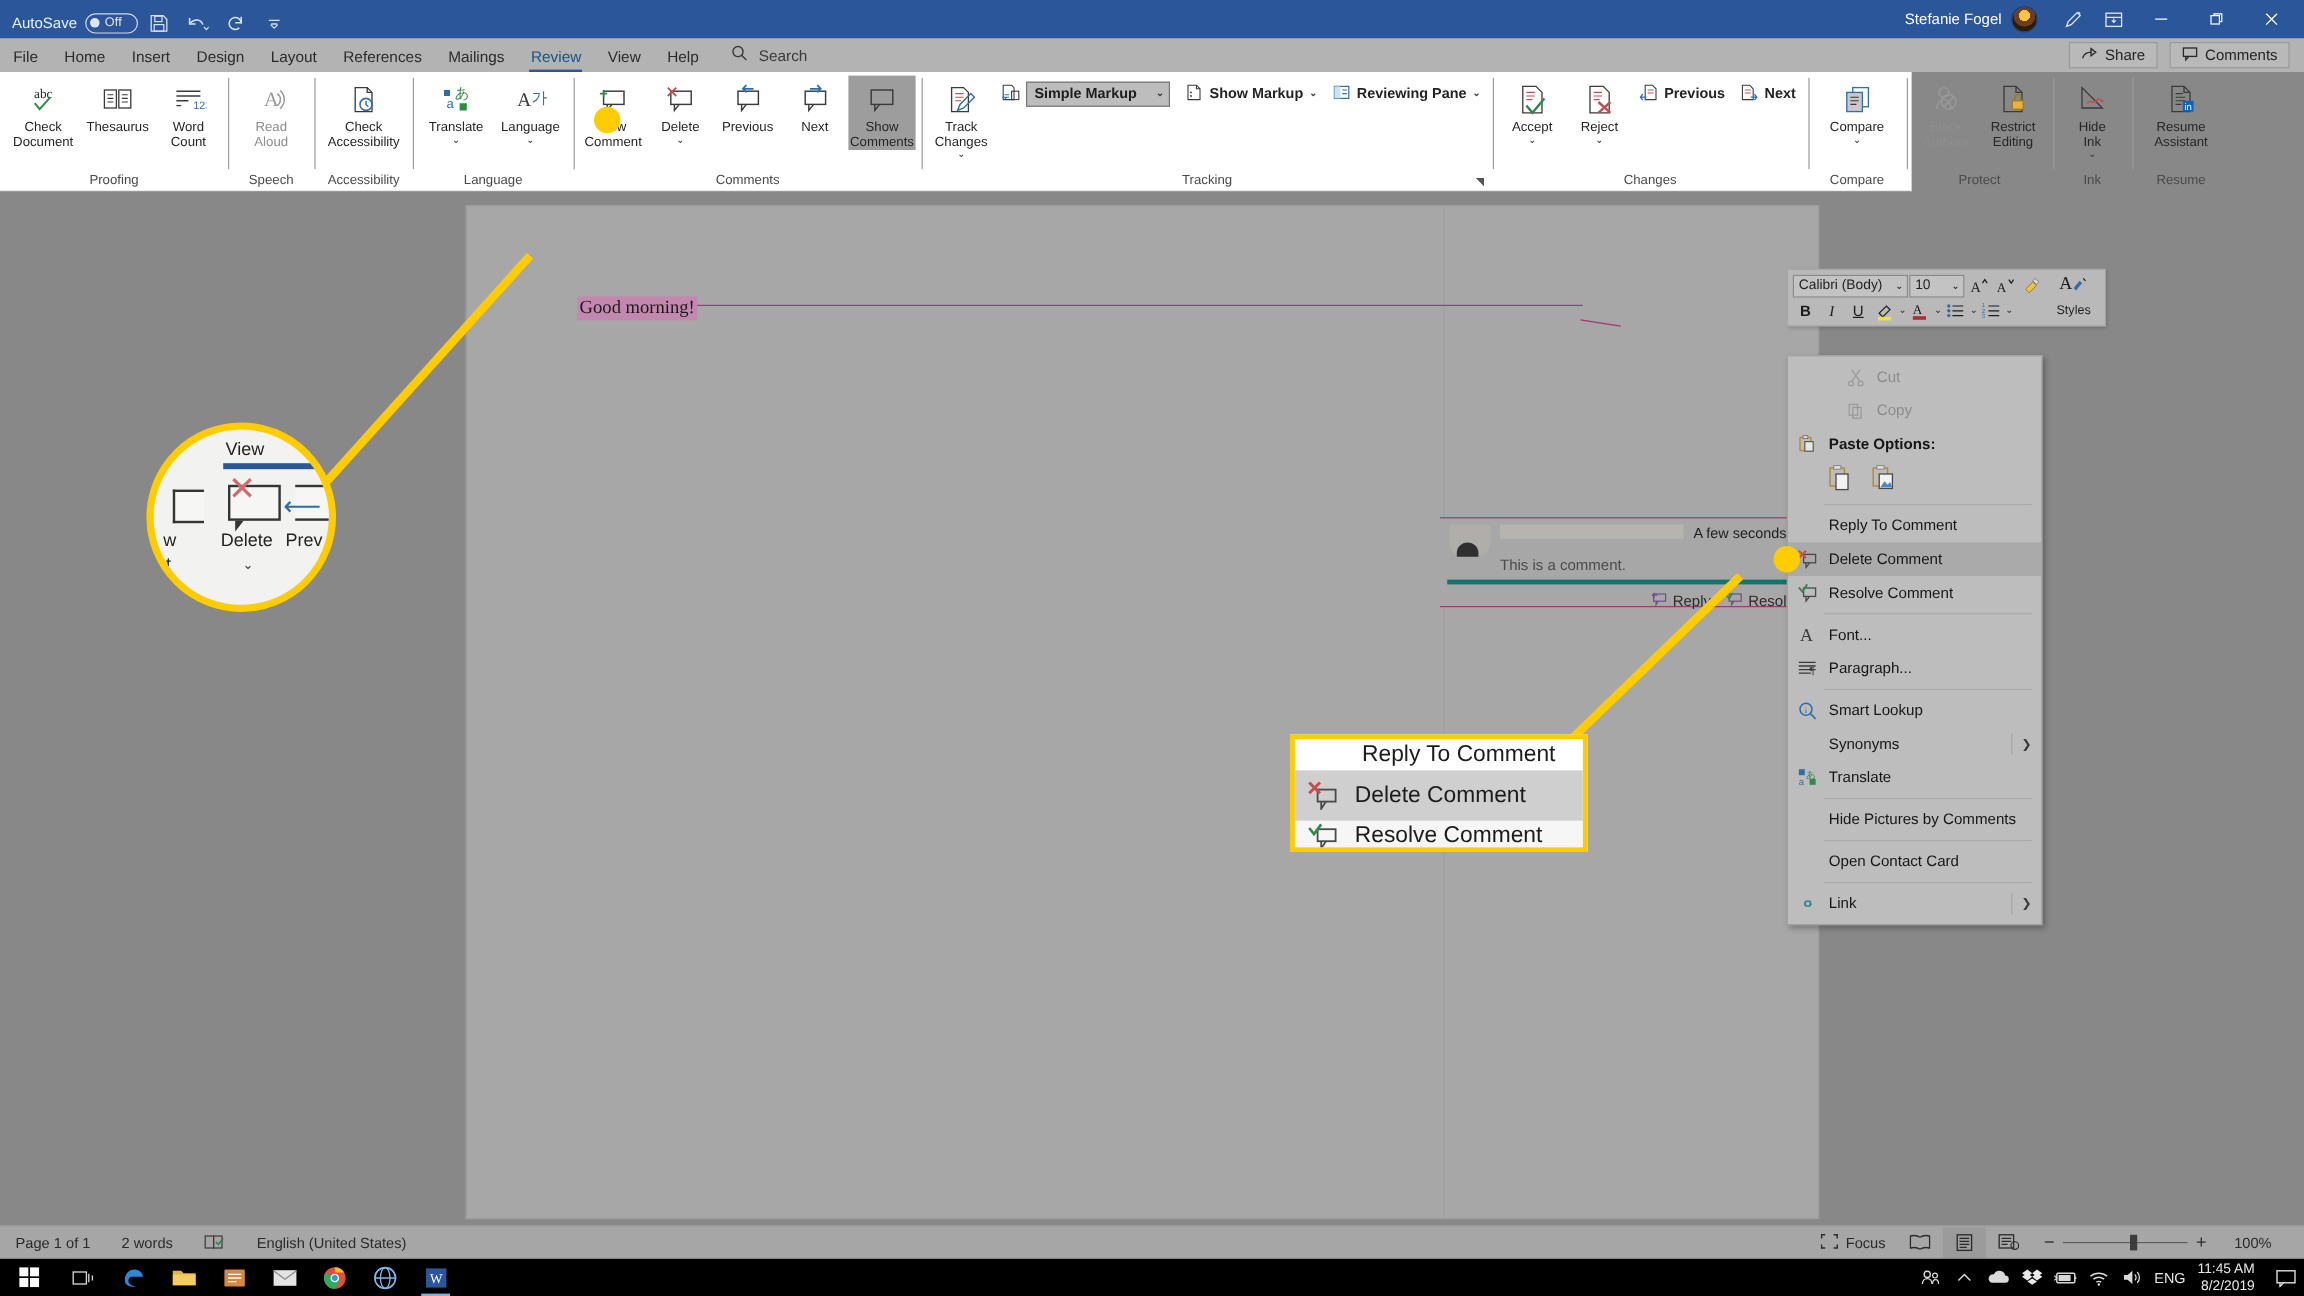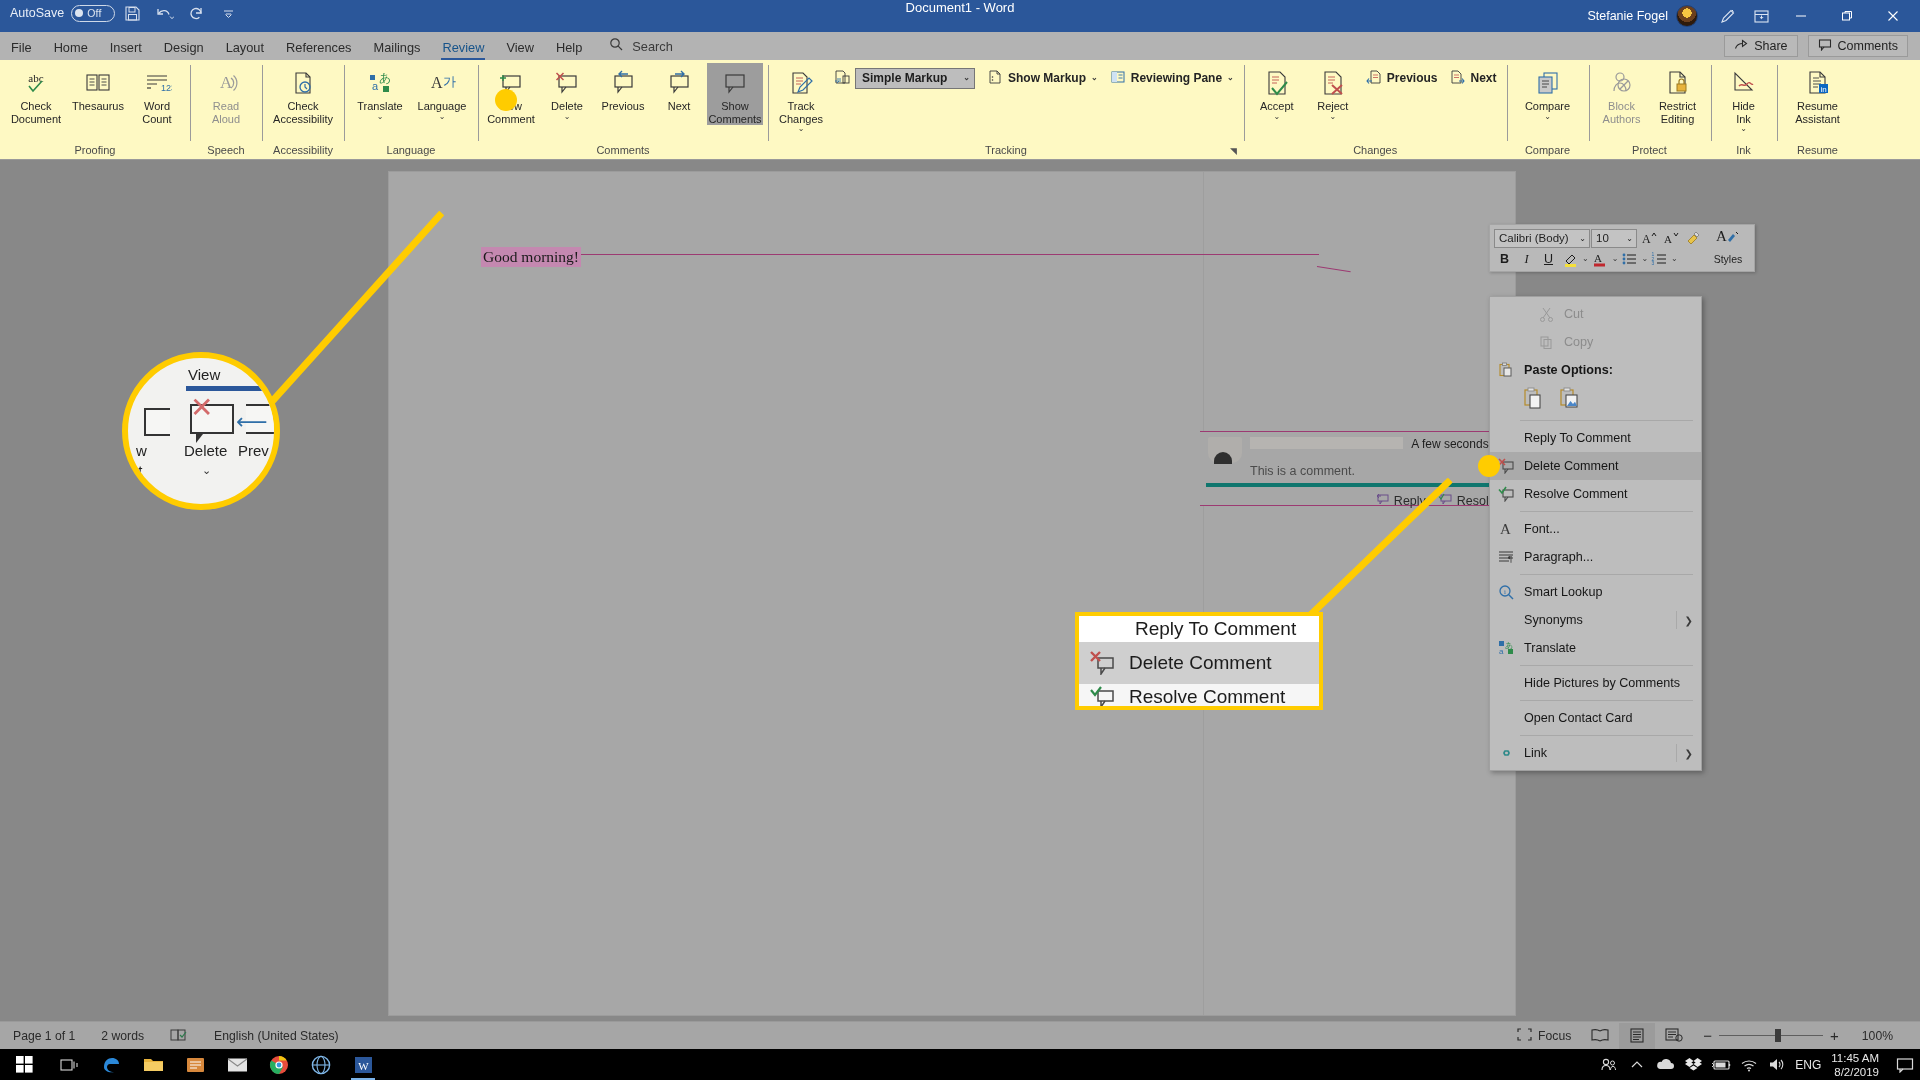--- a/index.html
+++ b/index.html
@@ -8,21 +8,21 @@
     font-family: "Liberation Sans", sans-serif;
     background: #888888;
     position: relative;
     -webkit-font-smoothing: antialiased;
   }
 
   
   #titlebar {
     position: absolute; top: 0; left: 0; width: 1920px; height: 32px;
     background: #2b579a; color: #ffffff;
-    display: flex; align-items: flex-start;
+    display: flex; align-items: flex-end;
   }
   .qat { display: flex; align-items: center; gap: 2px; padding-left: 10px; }
   .autosave-wrap { display: flex; align-items: center; gap: 7px; font-size: 12.5px; color: #e8eef7; }
   .toggle-pill {
     width: 44px; height: 17px; border-radius: 9px;
     border: 1px solid #cfd9e8; display: flex; align-items: center;
     padding: 0 3px; gap: 4px; background: transparent;
   }
   .toggle-knob { width: 8px; height: 8px; border-radius: 50%; background: #dde5f0; }
   .toggle-lbl { font-size: 10.5px; color: #dde5f0; letter-spacing: .2px; }
@@ -67,22 +67,22 @@
   }
   .search-box { display: flex; align-items: center; gap: 8px; padding: 3px 12px 5px 16px; font-size: 12.8px; color: #3a3a3a; }
   .tabs-right { margin-left: auto; display: flex; align-items: center; gap: 10px; padding: 0 12px 3px 0; }
   .tb-pill {
     display: flex; align-items: center; gap: 6px; font-size: 12.5px; color: #232323;
     border: 1px solid #9a9a9a; background: #b9b9b9; padding: 2px 9px; height: 22px;
   }
 
   
   #ribbon {
-    position: absolute; top: 60px; left: 0; width: 1920px; height: 100px;
-    background: #fef9c3; border-bottom: 1px solid #9a9a9a;
+    position: absolute; top: 60px; left: 0; width: 1593px; height: 100px;
+    background: #ffffff; border-bottom: 1px solid #9a9a9a;
     display: flex; align-items: stretch;
   }
   .rgroup { display: flex; flex-direction: column; position: relative; padding: 3px 5px 0 5px; }
   .rgroup + .rgroup::before {
     content:""; position: absolute; left: 0; top: 5px; bottom: 18px; width: 1px; background: #9b9b9b;
   }
   .rg-items { display: flex; align-items: flex-start; flex: 1; }
   .rg-label { text-align: center; font-size: 11px; color: #4a4a4a; padding-bottom: 3px; position: relative; }
   .rg-label .dlg { position:absolute; right:2px; bottom:3px; font-size:9px; color:#555; }
   .btn-big {
@@ -279,21 +279,20 @@
           <path d="M13 3v5h-5" fill="none" stroke="currentColor" stroke-width="1.3"></path>
         </svg>
     </div>
     <div class="qat-btn">
       <svg width="15" height="15" viewBox="0 0 15 15">
           <path d="M3 5h9M5 8h5M7 10.5l0 0" stroke="currentColor" stroke-width="1.1" fill="none"></path>
           <path d="M4.5 8.5l3 3 3-3" fill="none" stroke="currentColor" stroke-width="1"></path>
         </svg>
     </div>
   </div>
-  <div class="titlebar-center">Document1  -  Word</div>
   <div class="titlebar-right">
     <span class="user-name">Stefanie Fogel</span>
     <span class="avatar"></span>
     <span class="tb-icon">
       <svg width="17" height="17" viewBox="0 0 17 17">
           <path d="M3 14l1.5-4L12 2.5l2.5 2.5L7 12.5z" fill="none" stroke="currentColor" stroke-width="1.1"></path>
           <path d="M13 2l1.5 1.5" stroke="currentColor" stroke-width="1"></path>
         </svg>
     </span>
     <span class="tb-icon">

